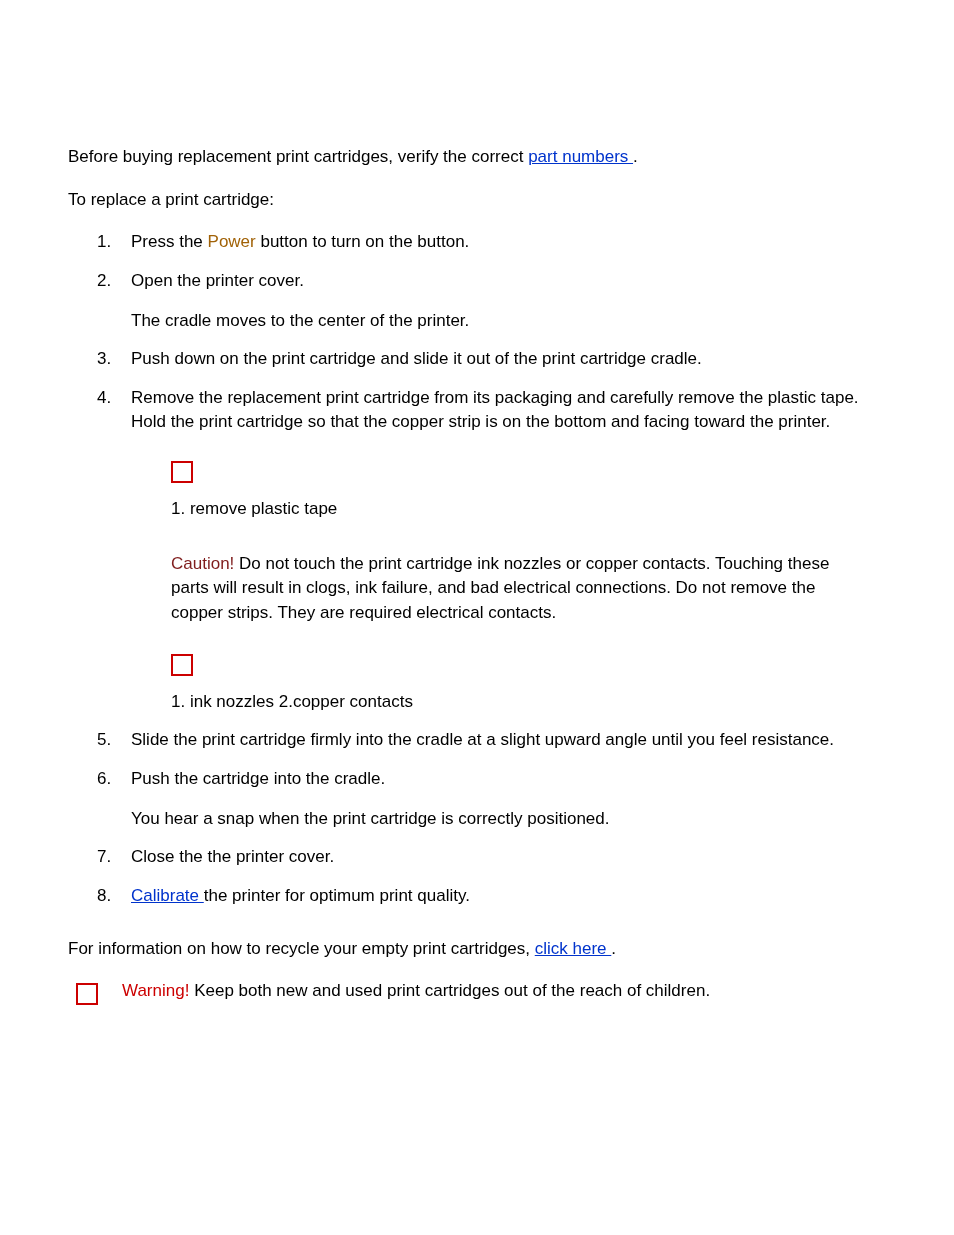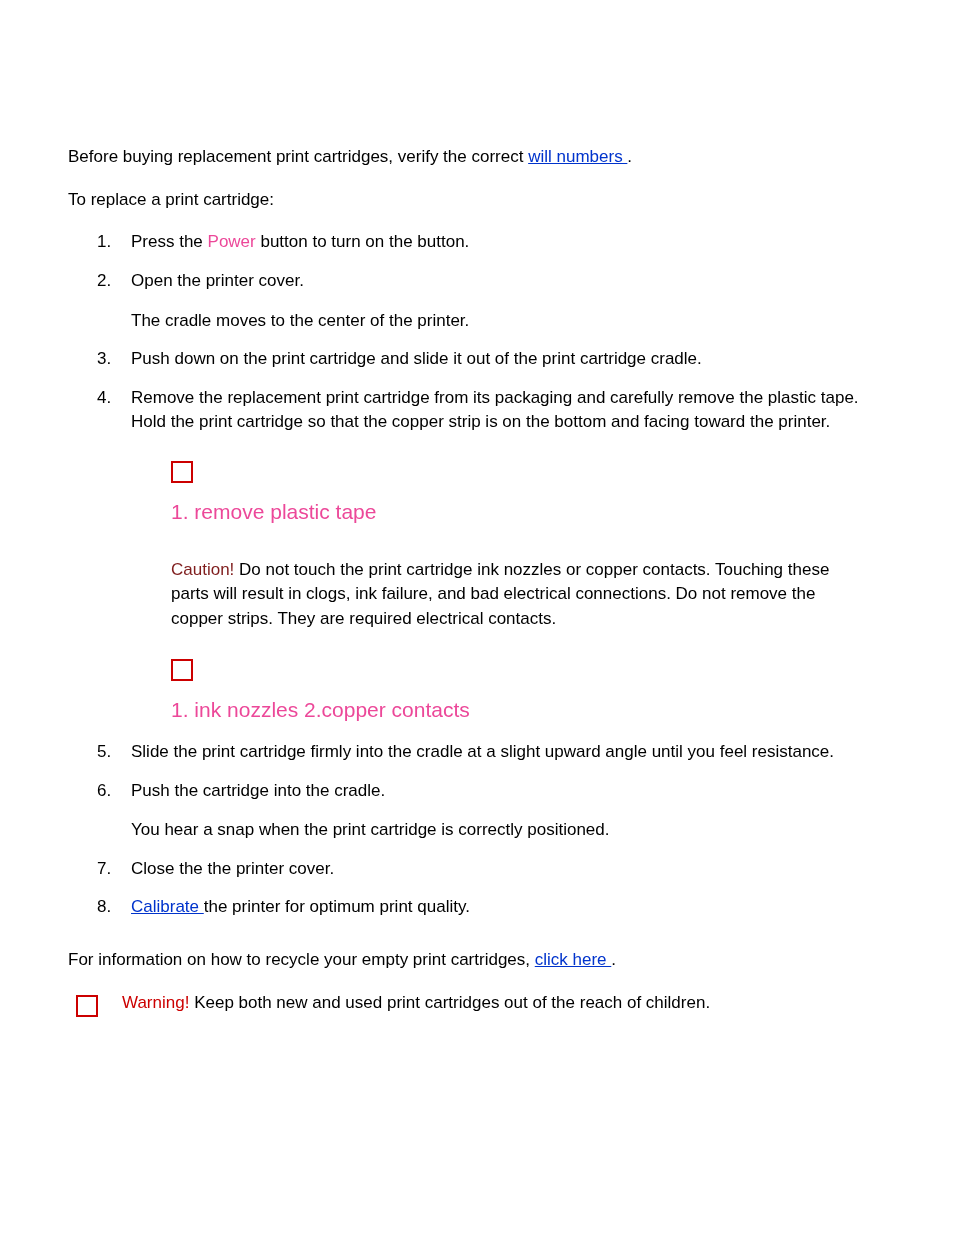--- a/index.html
+++ b/index.html
@@ -9,21 +9,21 @@
       background: #fff;
       margin: 0;
       padding: 145px 68px 60px 68px;
       line-height: 1.45;
     }
     .link {
       color: #0033cc;
       text-decoration: underline;
     }
     .power-term {
-      color: #ec4899;
+      color: #a16207;
     }
     p {
       margin: 0 0 18px 0;
     }
     ol {
       margin: 0;
       padding-left: 48px;
     }
     ol > li {
       margin-bottom: 14px;
@@ -39,22 +39,22 @@
     }
     .img-placeholder {
       display: block;
       width: 22px;
       height: 22px;
       border: 2px solid #cc0000;
       box-sizing: border-box;
       margin-bottom: 14px;
     }
     .caption {
-      color: #ec4899;
-      font-size: 21px;
+      color: #000000;
+      font-size: 17px;
     }
     .caution-block {
       padding-left: 40px;
       padding-right: 40px;
       margin-top: 30px;
       margin-bottom: 28px;
     }
     .caution-label {
       color: #7f1d1d;
     }
@@ -76,21 +76,21 @@
     }
     .warning-text {
       flex: 1;
       padding-right: 100px;
     }
   </style>
 </head>
 <body>
 
 <p>
-  <span>Before buying replacement print cartridges, verify the correct </span><a href="#" class="link">will numbers </a><span>.</span>
+  <span>Before buying replacement print cartridges, verify the correct </span><a href="#" class="link">part numbers </a><span>.</span>
 </p>
 
 <p>To replace a print cartridge:</p>
 
 <ol>
   <li>
     <span>Press the </span><span class="power-term">Power</span><span> button to turn on the button.</span>
   </li>
   <li>
     <span>Open the printer cover.</span>

